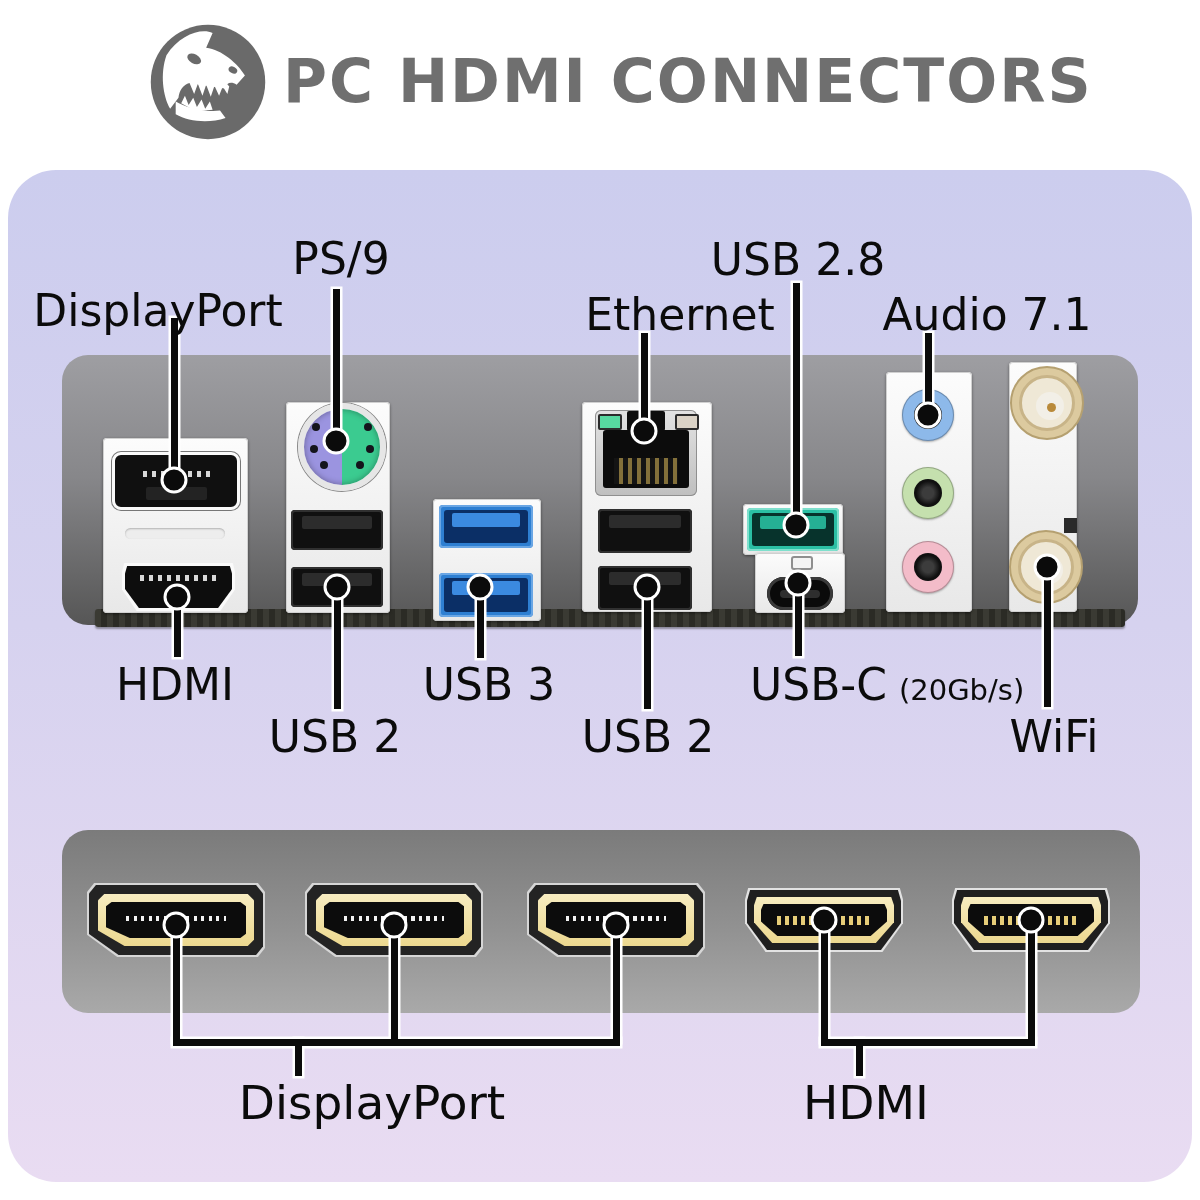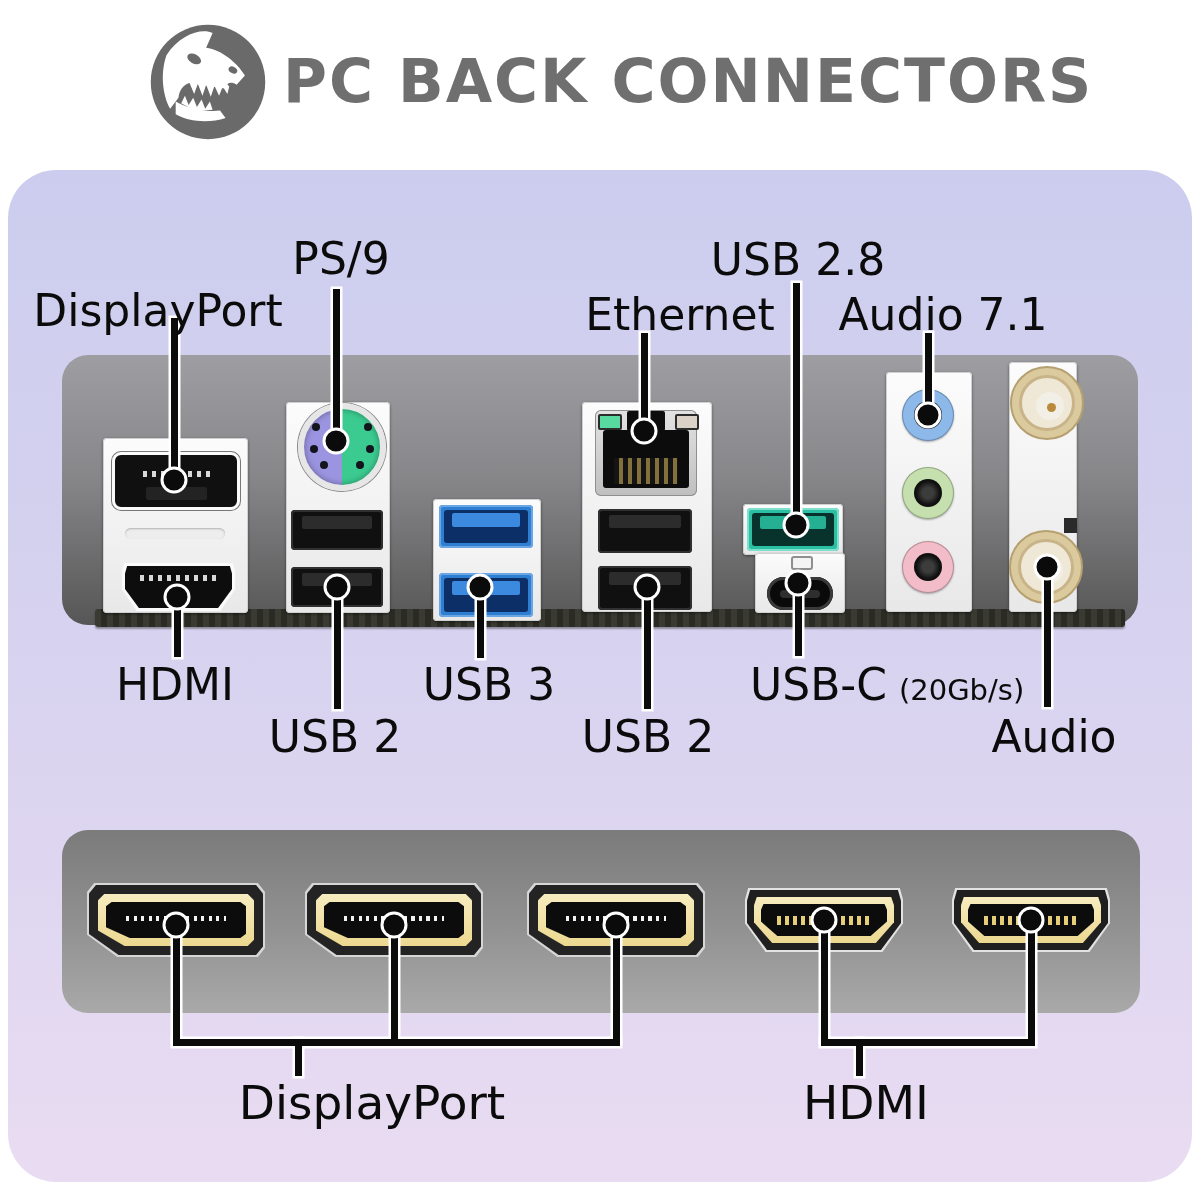--- a/index.html
+++ b/index.html
@@ -119,21 +119,21 @@
   <svg viewBox="0 0 130 130" width="120" height="132">
     <circle cx="65" cy="65" r="62" fill="#6a6a6a"></circle>
     <path fill="#ffffff" d="M20 36 C34 14 58 6 70 12 L63 28 C80 30 97 45 105 58 L96 68 C90 64 85 66 83 72 L45 66 C38 68 34 74 33 82 L24 94 C16 80 13 56 20 36 Z"></path>
     <ellipse cx="50" cy="40" rx="8" ry="5" fill="#6a6a6a" transform="rotate(28 50 40)"></ellipse>
     <ellipse cx="92" cy="52" rx="5" ry="3.5" fill="#6a6a6a" transform="rotate(30 92 52)"></ellipse>
     <path fill="#ffffff" d="M45 66 L50 78 L54 67 L59 80 L63 68 L68 81 L72 69 L77 80 L81 70 L86 78 L88 70 L83 64 Z"></path>
     <path fill="#ffffff" d="M30 86 C40 92 60 98 78 96 L84 104 C66 110 44 108 30 100 Z"></path>
     <path fill="#ffffff" d="M36 88 L40 80 L44 90 L49 82 L53 92 L58 84 L62 94 L67 86 L70 95 L52 97 Z"></path>
   </svg>
 </div>
-<div id="title">PC BACK CONNECTORS</div>
+<div id="title">PC HDMI CONNECTORS</div>
 
 <div id="main-panel"></div>
 
 <div id="io-panel"></div>
 <div id="pcb-strip"></div>
 
 <div class="block" style="left:103px;top:438px;width:145px;height:175px;"></div>
 <div class="mdp" style="left:112px;top:452px;width:122px;height:52px;">
   <div class="pins-light" style="left:28px;width:72px;top:16px;"></div>
   <div class="tab"></div>
@@ -309,25 +309,25 @@
 <div class="dot" style="left:176px;top:925px;"></div>
 <div class="dot" style="left:394px;top:925px;"></div>
 <div class="dot" style="left:616px;top:925px;"></div>
 <div class="dot" style="left:824px;top:920px;"></div>
 <div class="dot" style="left:1031px;top:920px;"></div>
 
 <div class="label" style="left:158px;top:286px;">DisplayPort</div>
 <div class="label" style="left:341px;top:234px;">PS/9</div>
 <div class="label" style="left:680px;top:290px;">Ethernet</div>
 <div class="label" style="left:798px;top:235px;">USB 2.8</div>
-<div class="label" style="left:943px;top:290px;">Audio 7.1</div>
+<div class="label" style="left:987px;top:290px;">Audio 7.1</div>
 
 <div class="label" style="left:175px;top:660px;">HDMI</div>
 <div class="label" style="left:335px;top:712px;">USB 2</div>
 <div class="label" style="left:489px;top:660px;">USB 3</div>
 <div class="label" style="left:648px;top:712px;">USB 2</div>
 <div class="label label-left" style="left:750px;top:660px;">
   <span>USB-C</span><span class="speed">(20Gb/s)</span>
 </div>
-<div class="label" style="left:1054px;top:712px;">Audio</div>
+<div class="label" style="left:1054px;top:712px;">WiFi</div>
 
 <div class="label gpu-label" style="left:372px;top:1076px;">DisplayPort</div>
 <div class="label gpu-label" style="left:866px;top:1076px;">HDMI</div>
 
 </body></html>

